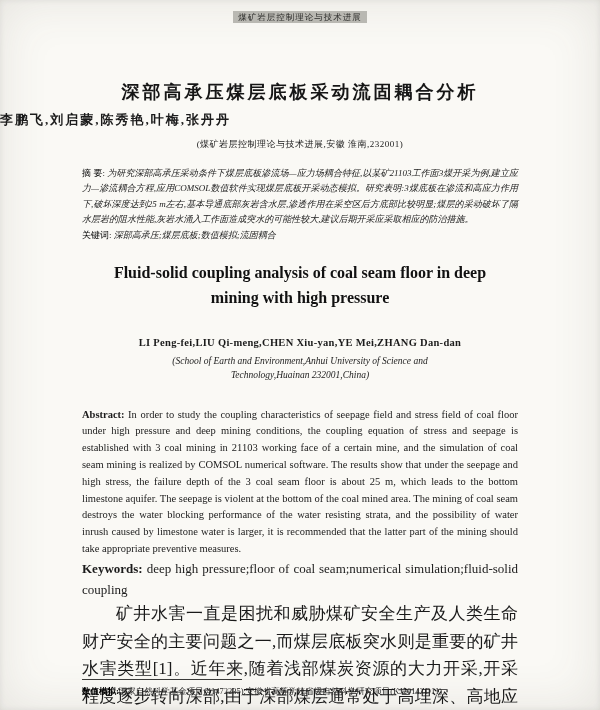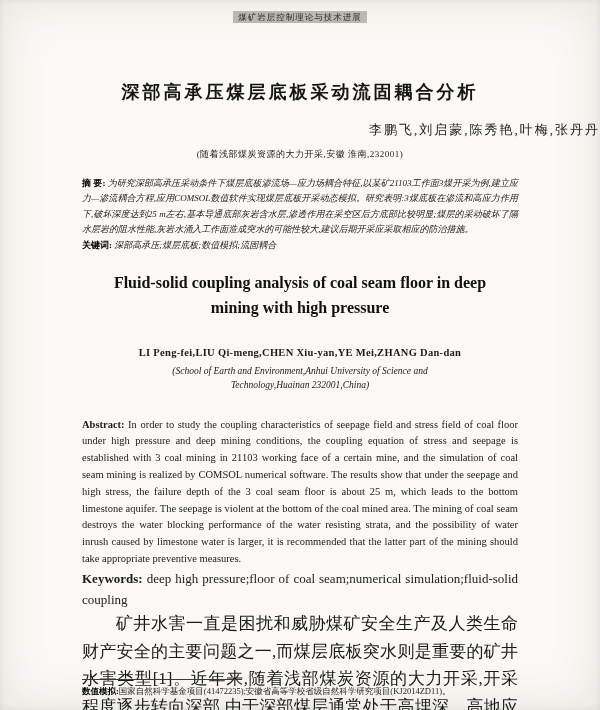--- a/index.html
+++ b/index.html
@@ -30,44 +30,44 @@
   }
   .title-cn {
     margin-top: 56px;
     text-align: center;
     font-size: 18px;
     font-weight: bold;
     letter-spacing: 3px;
     color: #161616;
   }
   .authors-cn {
-    margin-top: 17px;
-    text-align: right;
+    margin-top: 7px;
+    text-align: left;
     font-size: 13px;
-    font-weight: normal;
+    font-weight: bold;
     letter-spacing: 2px;
   }
   .affiliation-cn {
     margin-top: 9px;
     text-align: center;
     font-size: 9px;
     letter-spacing: 0.5px;
   }
   .abstract-cn {
     margin-top: 15px;
     padding: 0 82px;
     font-size: 9px;
     line-height: 1.7;
     text-align: justify;
     font-style: italic;
     color: #222;
   }
   .label-cn {
     font-style: normal;
-    font-weight: bold;
+    font-weight: normal;
     color: #000;
   }
   .keywords-cn {
     padding: 0 82px;
     margin-top: 1px;
     font-size: 9px;
     line-height: 1.7;
     font-style: italic;
     text-align: justify;
   }
@@ -142,21 +142,21 @@
 <div class="page">
 
   <div class="running-header">
     <span class="header-highlight">煤矿岩层控制理论与技术进展</span>
   </div>
 
   <h1 class="title-cn">深部高承压煤层底板采动流固耦合分析</h1>
 
   <div class="authors-cn">李鹏飞,刘启蒙,陈秀艳,叶梅,张丹丹</div>
 
-  <div class="affiliation-cn">(随着浅部煤炭资源的大力开采,安徽 淮南,232001)</div>
+  <div class="affiliation-cn">(煤矿岩层控制理论与技术进展,安徽 淮南,232001)</div>
 
   <div class="abstract-cn">
     <span class="label-cn">摘  要:</span>
     <span>为研究深部高承压采动条件下煤层底板渗流场—应力场耦合特征,以某矿21103工作面3煤开采为例,建立应力—渗流耦合方程,应用COMSOL数值软件实现煤层底板开采动态模拟。研究表明:3煤底板在渗流和高应力作用下,破坏深度达到25 m左右,基本导通底部灰岩含水层,渗透作用在采空区后方底部比较明显;煤层的采动破坏了隔水层岩的阻水性能,灰岩水涌入工作面造成突水的可能性较大,建议后期开采应采取相应的防治措施。</span>
   </div>
 
   <div class="keywords-cn">
     <span class="label-cn">关键词:</span>
     <span>深部高承压;煤层底板;数值模拟;流固耦合</span>
   </div>

